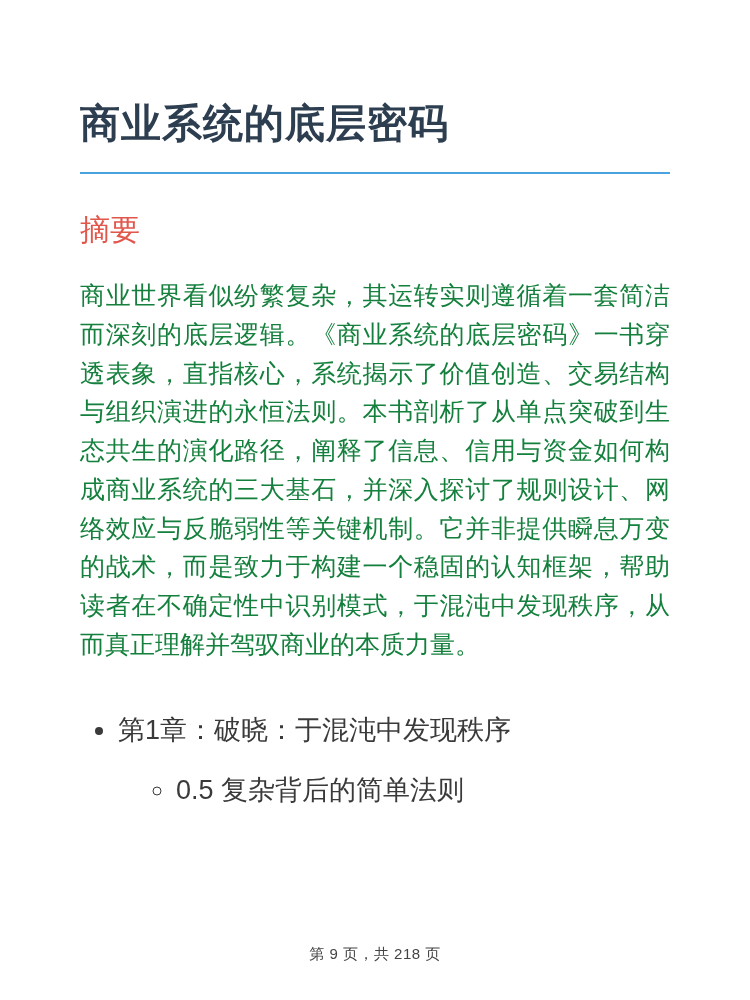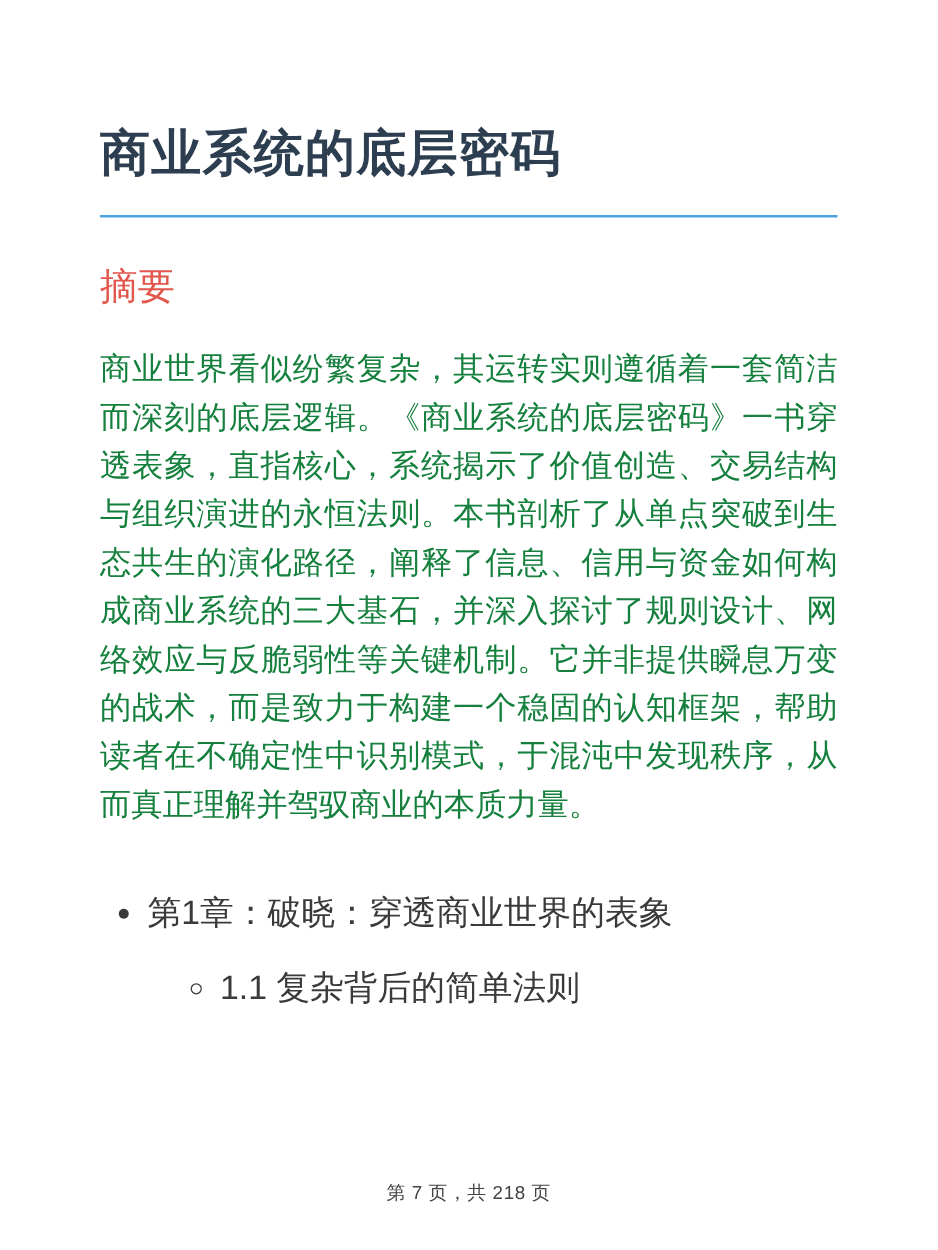--- a/index.html
+++ b/index.html
@@ -79,26 +79,26 @@
 
   <div class="title-divider"></div>
 
   <h2 class="section-heading">摘要</h2>
 
   <p class="abstract-text">商业世界看似纷繁复杂，其运转实则遵循着一套简洁而深刻的底层逻辑。《商业系统的底层密码》一书穿透表象，直指核心，系统揭示了价值创造、交易结构与组织演进的永恒法则。本书剖析了从单点突破到生态共生的演化路径，阐释了信息、信用与资金如何构成商业系统的三大基石，并深入探讨了规则设计、网络效应与反脆弱性等关键机制。它并非提供瞬息万变的战术，而是致力于构建一个稳固的认知框架，帮助读者在不确定性中识别模式，于混沌中发现秩序，从而真正理解并驾驭商业的本质力量。</p>
 
 
   <ul class="toc-list">
     <li>
-      <span>第1章：破晓：穿透商业世界的表象</span>
+      <span>第1章：破晓：于混沌中发现秩序</span>
       <ul class="toc-sublist">
         <li>
-          <span>1.1 复杂背后的简单法则</span>
+          <span>0.5 复杂背后的简单法则</span>
         </li>
       </ul>
     </li>
   </ul>
 
   <div class="page-footer">
-    <span>第 7 页，共 218 页</span>
+    <span>第 9 页，共 218 页</span>
   </div>
 
 </div>
 
 </body></html>

